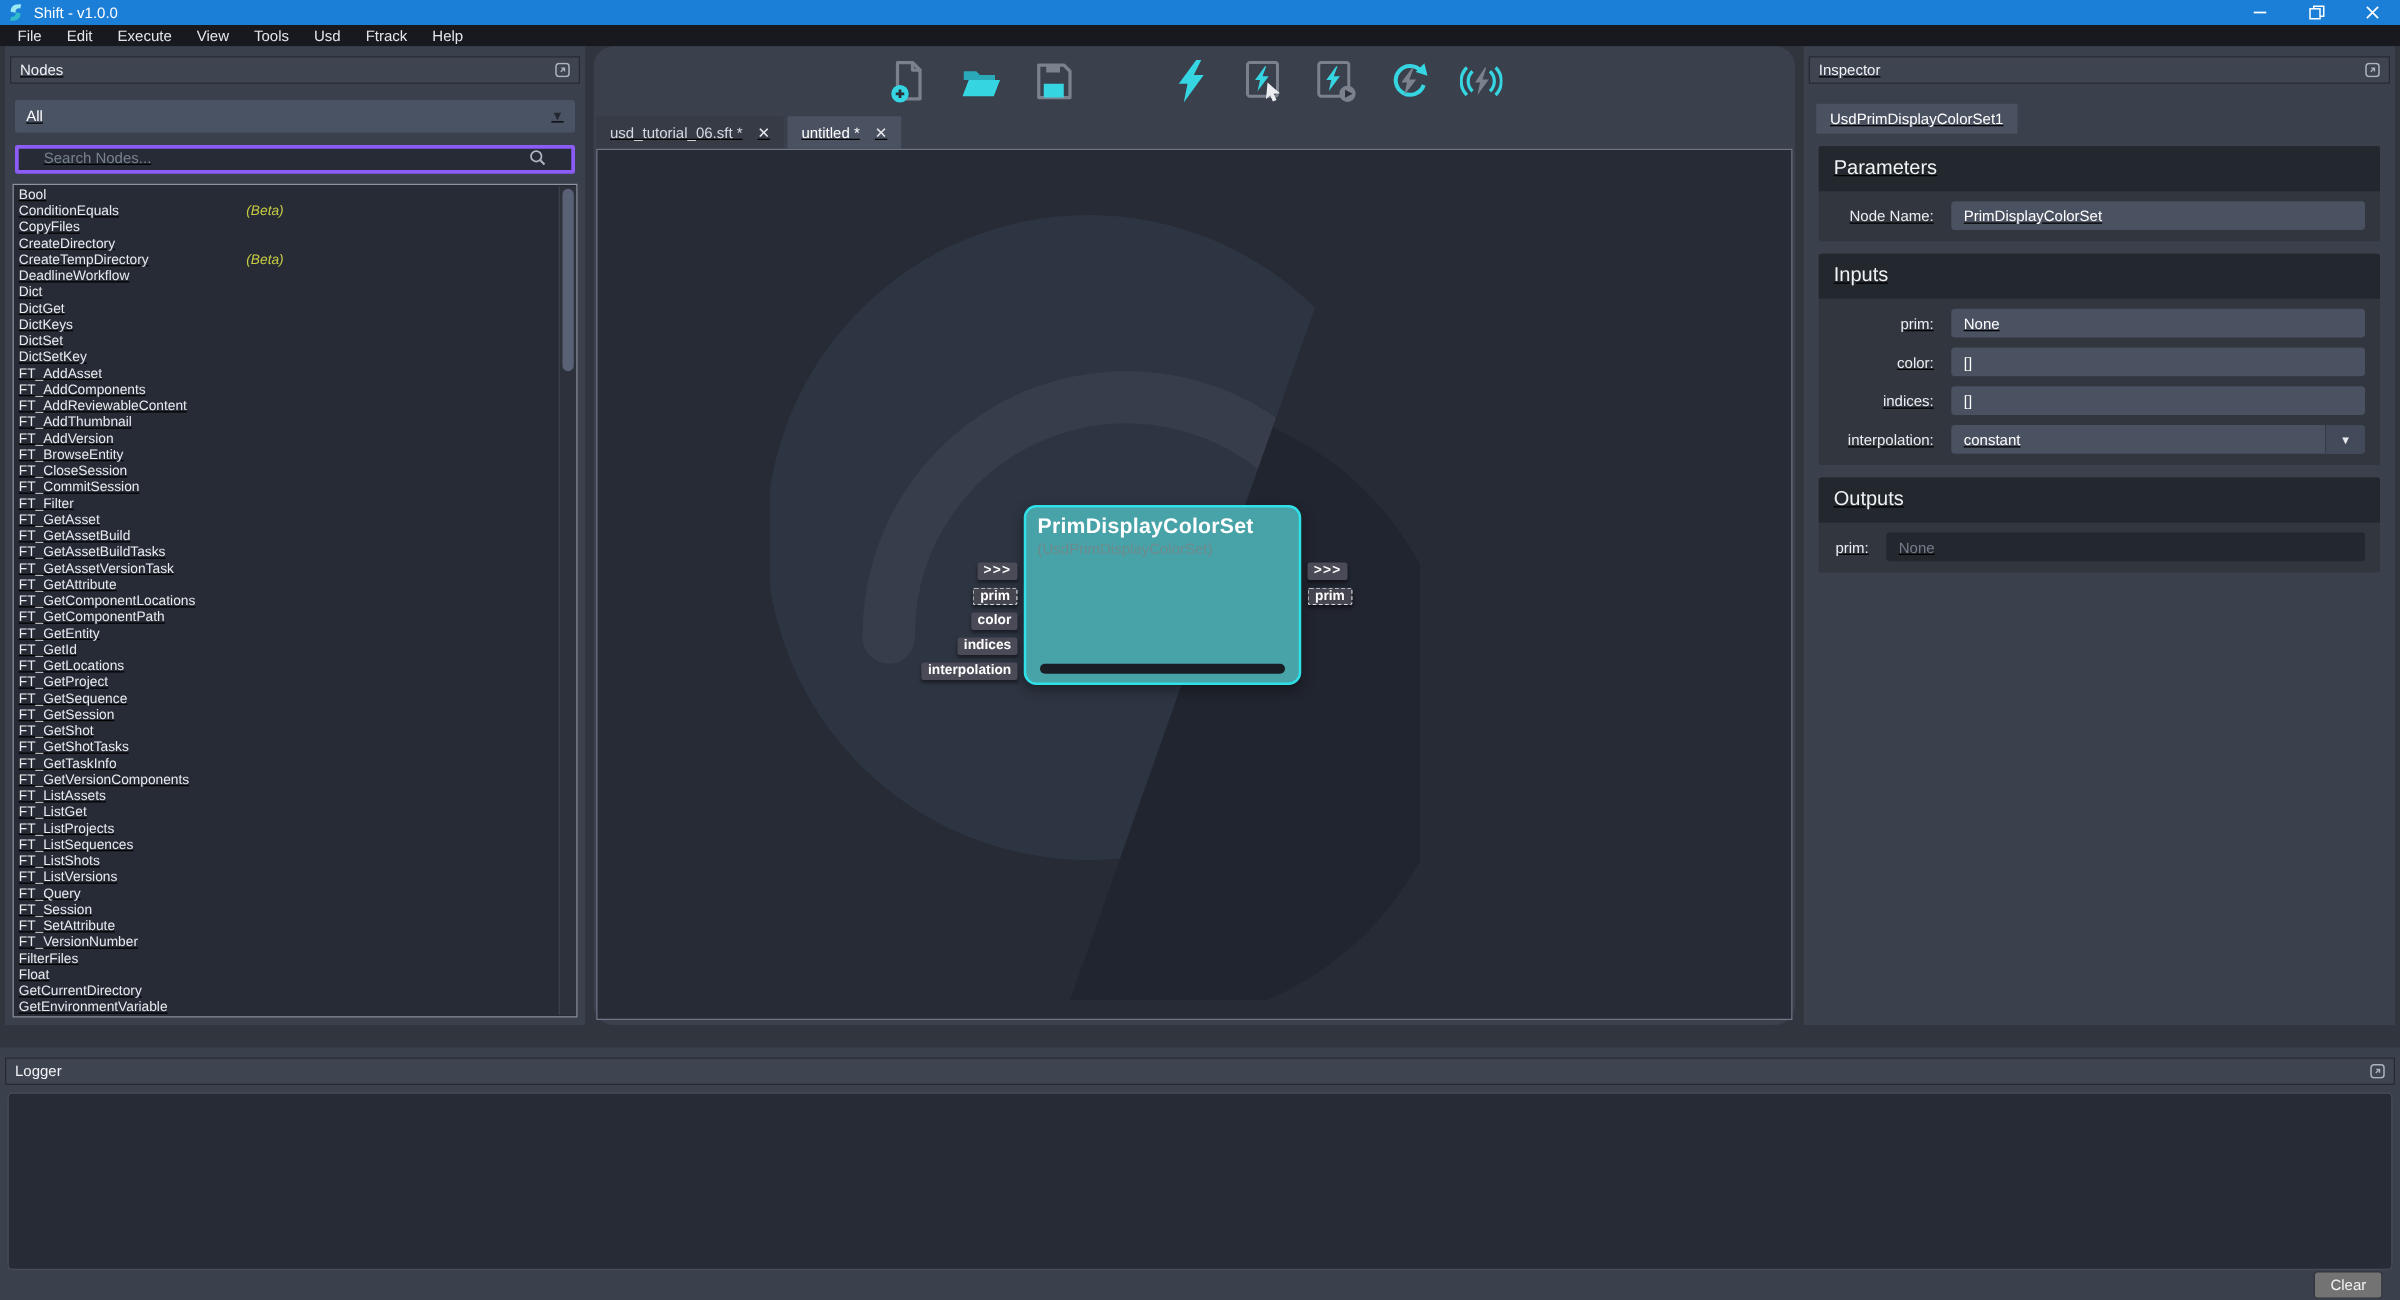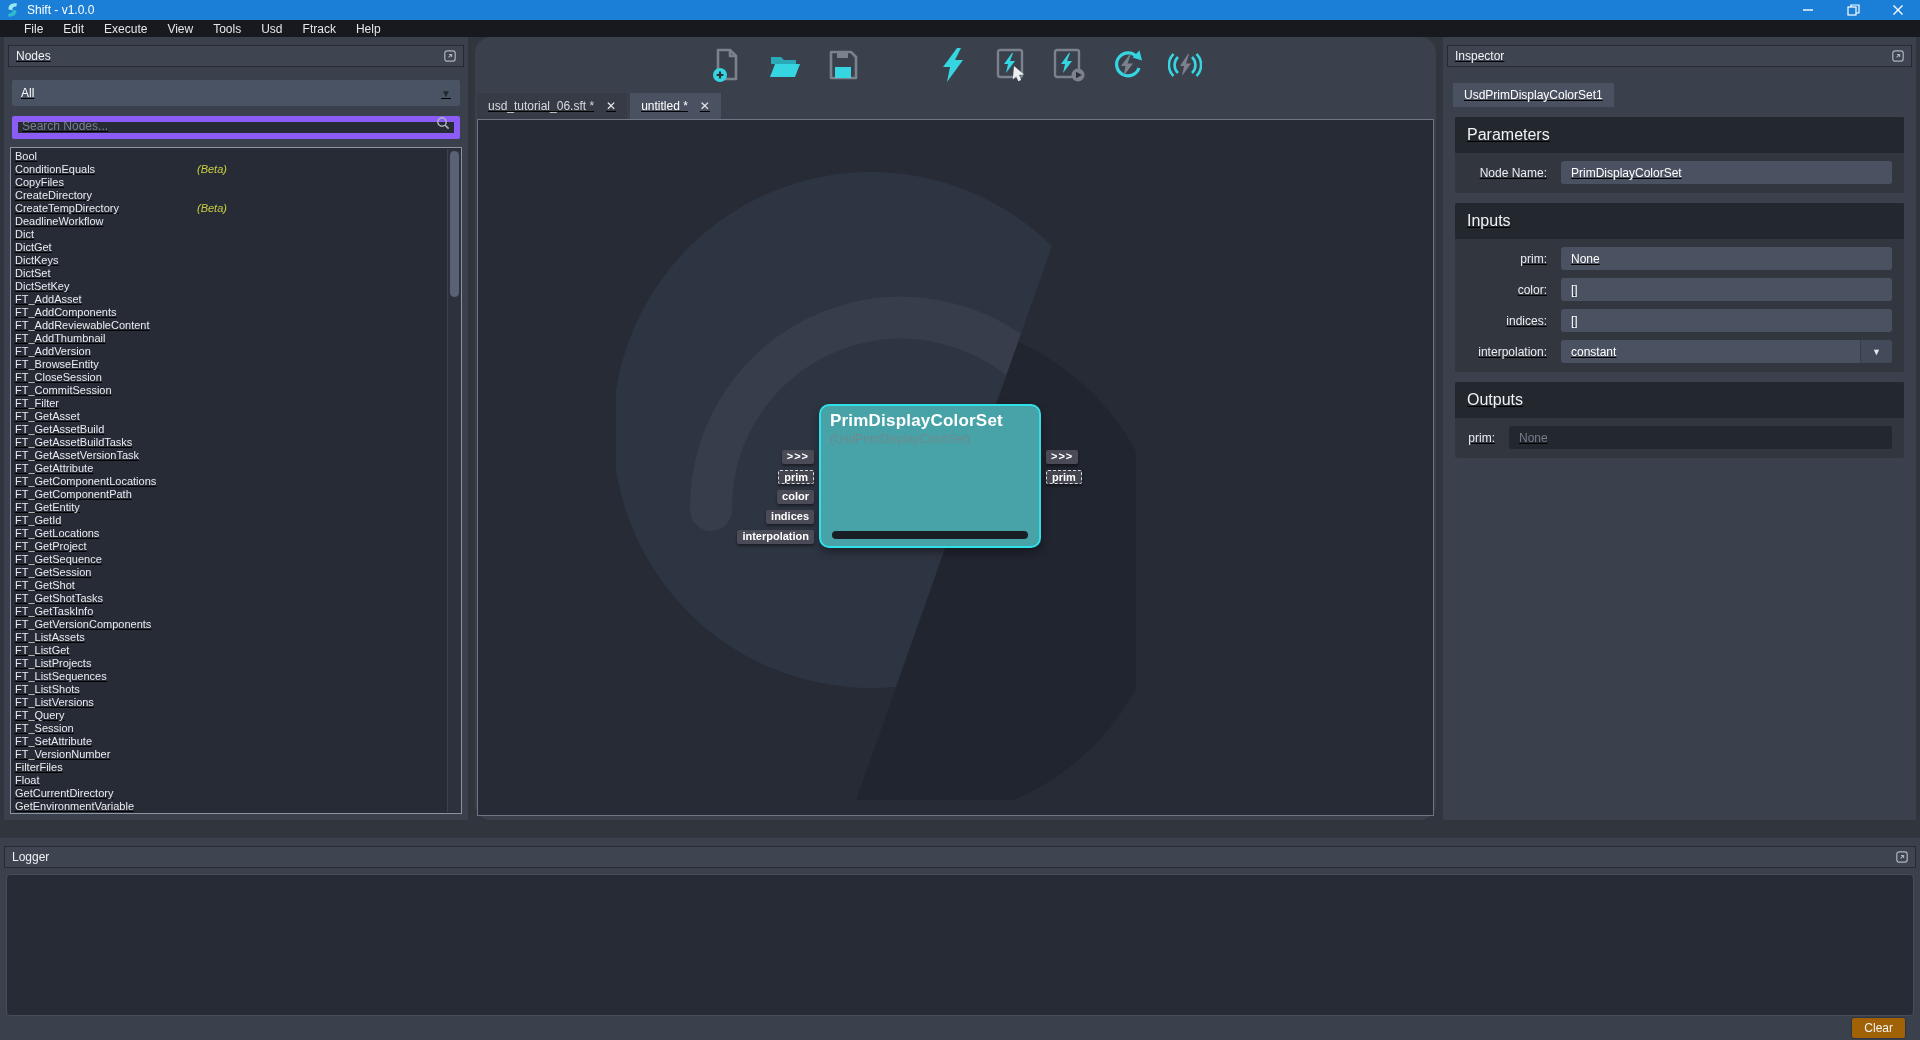--- a/index.html
+++ b/index.html
@@ -7,41 +7,41 @@
   body { background:#30353e; font-family:"Liberation Sans", sans-serif; -webkit-font-smoothing:antialiased; }
 
   
   .titlebar { height:20px; background:#1b7ed7; display:flex; align-items:center; color:#ffffff; font-size:12px; }
   .app-logo { margin-left:6px; display:flex; align-items:center; }
   .titlebar-title { margin-left:8px; }
   .titlebar-spacer { flex:1; }
   .win-btn { width:45px; height:20px; display:flex; align-items:center; justify-content:center; }
 
   
-  .menubar { height:17px; background:#17191f; display:flex; align-items:center; color:#e4e6ea; font-size:12px; padding-left:14px; }
+  .menubar { height:17px; background:#17191f; display:flex; align-items:center; color:#e4e6ea; font-size:12px; padding-left:4px; }
   .menu-item { padding:0 10px; height:100%; display:flex; align-items:center; }
 
   
   .main { position:absolute; left:0; right:0; top:37px; bottom:0; background:#30353e; display:flex; flex-direction:column; }
   .top-row { height:787px; display:flex; gap:7px; padding:0 4px; }
   .panel { background:#3a404c; display:flex; flex-direction:column;text-decoration:underline; }
   .left-panel { width:464px; }
   .center-panel { flex:1;border-radius:16px; }
   .right-panel { width:473px; }
 
   .panel-header { margin:8px 4px 0; height:22px; border:1px solid #262a32; background:#3e4450;
                   display:flex; align-items:center; justify-content:space-between; padding:0 7px;
                   color:#f0f2f5; font-size:12px; flex-shrink:0; }
 
   
   .dropdown { margin:13px 8px 0; height:26px; background:#4a5364; border-radius:2px; display:flex;
               align-items:center; padding:0 9px; color:#ffffff; font-size:12px; flex-shrink:0;text-align:center; }
   .dropdown-arrow { margin-left:auto; color:#232730; font-size:10px; }
-  .searchbox { margin:10px 8px 0; height:23px; background:#262b35; border:6px solid #8b5cf6; border-radius:2px;
-               display:flex; align-items:flex-end; padding:0 4px; color:#78828f; font-size:12px; flex-shrink:0; }
+  .searchbox { margin:10px 8px 0; height:23px; background:#262b35; border:3px solid #8b5cf6; border-radius:2px;
+               display:flex; align-items:flex-start; padding:0 20px; color:#78828f; font-size:12px; flex-shrink:0; }
   .searchbox .ph { flex:1; }
   .node-list { margin:8px 6px 6px; flex:1; background:#262b35; border:1px solid #8d93a0; position:relative;
                overflow:hidden; font-size:11px; color:#e9ebef; padding-top:2px; }
   .node-row { height:13px; line-height:13px; padding-left:4px; white-space:nowrap; position:relative; }
   .node-beta { position:absolute; left:186px; top:0; color:#c9cd43; font-style:italic; }
   .list-scrollbar { position:absolute; top:1px; right:0; bottom:1px; width:14px; background:#2c313c; border-left:1px solid #3a404c; }
   .list-thumb { position:absolute; top:2px; left:2px; width:9px; height:146px; border-radius:5px; background:#596174; }
 
   
   .toolbar { height:56px; display:flex; align-items:center; justify-content:center; gap:24px; flex-shrink:0; }
@@ -79,21 +79,21 @@
            padding:0 10px; color:#ffffff; font-size:12px; position:relative; overflow:hidden; }
   .field.readonly { background:#23272e; color:#757d8c; }
   .field.select { padding-right:34px; }
   .select-arrow { position:absolute; right:0; top:0; bottom:0; width:32px; background:#434a5a; border-left:1px solid #353b48;
                   display:flex; align-items:center; justify-content:center; color:#e6e8ec; font-size:9px; border-radius:0 3px 3px 0; }
 
   
   .logger-row { height:210px; margin-top:18px; background:#3a404c; display:flex; flex-direction:column; }
   .logger-content { margin:6px 6px 0; height:142px; background:#262b35; border:1px solid #464c58; border-radius:4px; flex-shrink:0; }
   .logger-bottom { flex:1; display:flex; align-items:center; justify-content:flex-end; padding-right:14px; }
-  .clear-btn { background:#a16207; border:1px solid #30343e; color:#f2f3f5; font-size:12px; padding:3px 12px; border-radius:3px; }
+  .clear-btn { background:#737373; border:1px solid #30343e; color:#f2f3f5; font-size:12px; padding:3px 12px; border-radius:3px; }
 
   .popout-icon { display:flex; }
 </style>
 </head>
 <body>
 
 <div class="titlebar">
   <span class="app-logo">
     <svg width="13" height="16" viewBox="0 0 13 16">
       <path d="M11 1.5 C5 0.6 2.2 3.8 2.6 7.4 L6.4 8.2 C6.2 5.6 7.7 4.2 10.2 4.7 Z" fill="#9ae9f0"></path>

